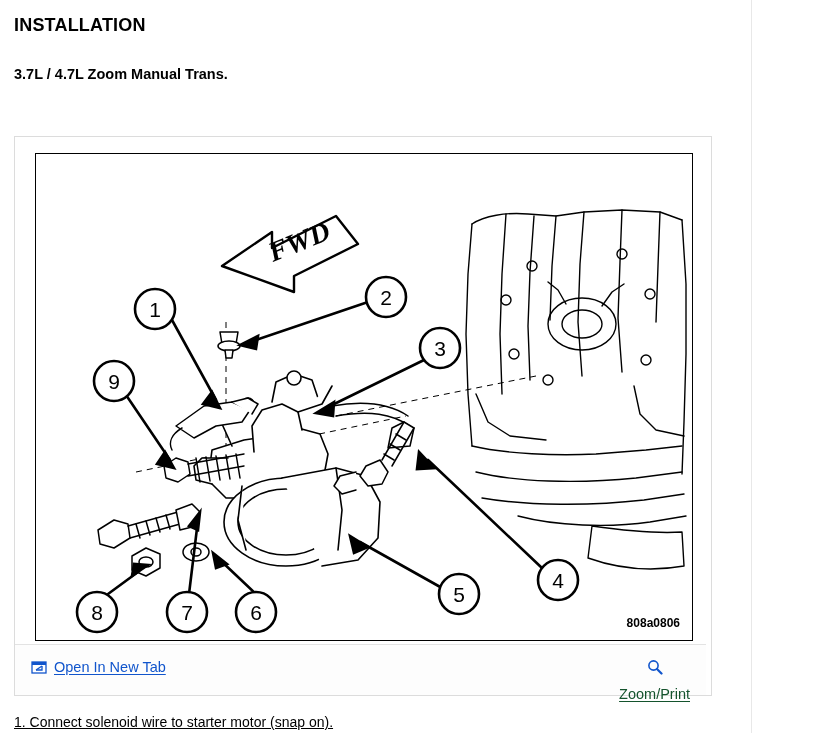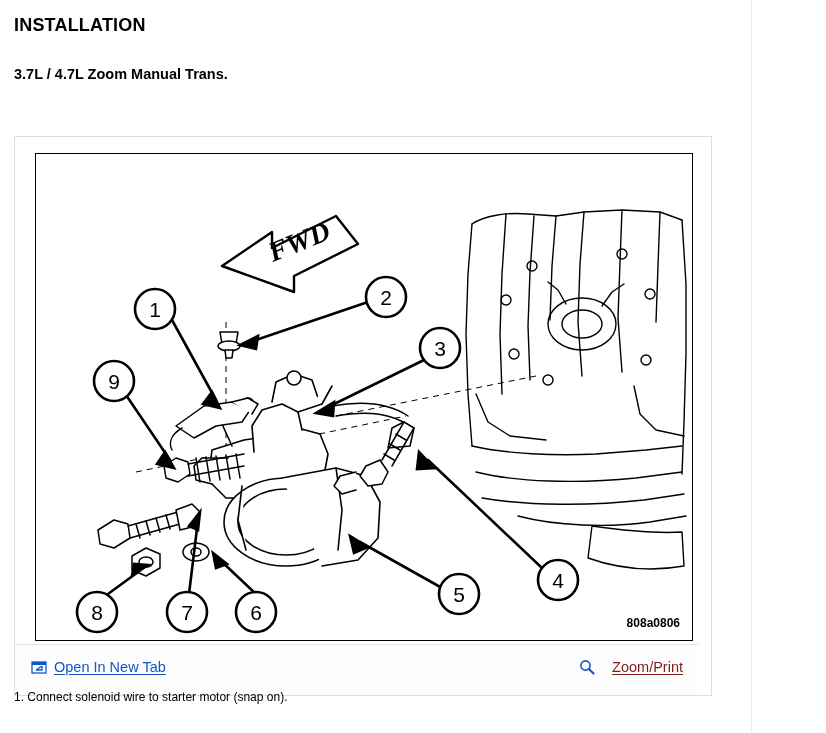--- a/index.html
+++ b/index.html
@@ -58,21 +58,21 @@
     box-sizing: border-box;
     overflow: hidden;
     background: #fff;
   }
   .figure-svg {
     display: block;
   }
   .figure-footer {
     position: absolute;
     left: 0;
-    right: 12px;
+    right: 5px;
     bottom: 0;
     height: 50px;
     border-top: 1px solid #e3e3e3;
     background: #fdfdfd;
     margin-top: 30px;
   }
   .open-new-tab {
     position: absolute;
     left: 16px;
     top: 14px;
@@ -86,37 +86,39 @@
   .open-new-tab .lbl {
     text-decoration: underline;
     text-underline-offset: 2px;
   }
   .zoom-print {
     position: absolute;
     right: 16px;
     top: 14px;
     display: flex;
     align-items: center;
-    gap: 17px;
-    color: #7f1d1d;
+    gap: 11px;
+    color: #14532d;
     font-size: 14.5px;
     cursor: pointer;
+    flex-direction: column;
   }
   .zoom-print .lbl {
     text-decoration: underline;
     text-underline-offset: 2px;
   }
   .icon-svg { display: block; }
   .body-step {
     position: absolute;
     left: 14px;
-    top: 690px;
-    font-size: 12px;
+    top: 714px;
+    font-size: 14px;
     color: #000;
     white-space: nowrap;
+    text-decoration: underline;
   }
   .right-rule {
     position: absolute;
     left: 751px;
     top: 0;
     width: 1px;
     height: 733px;
     background: #e8e8e8;
   }
   .scroll-col {

